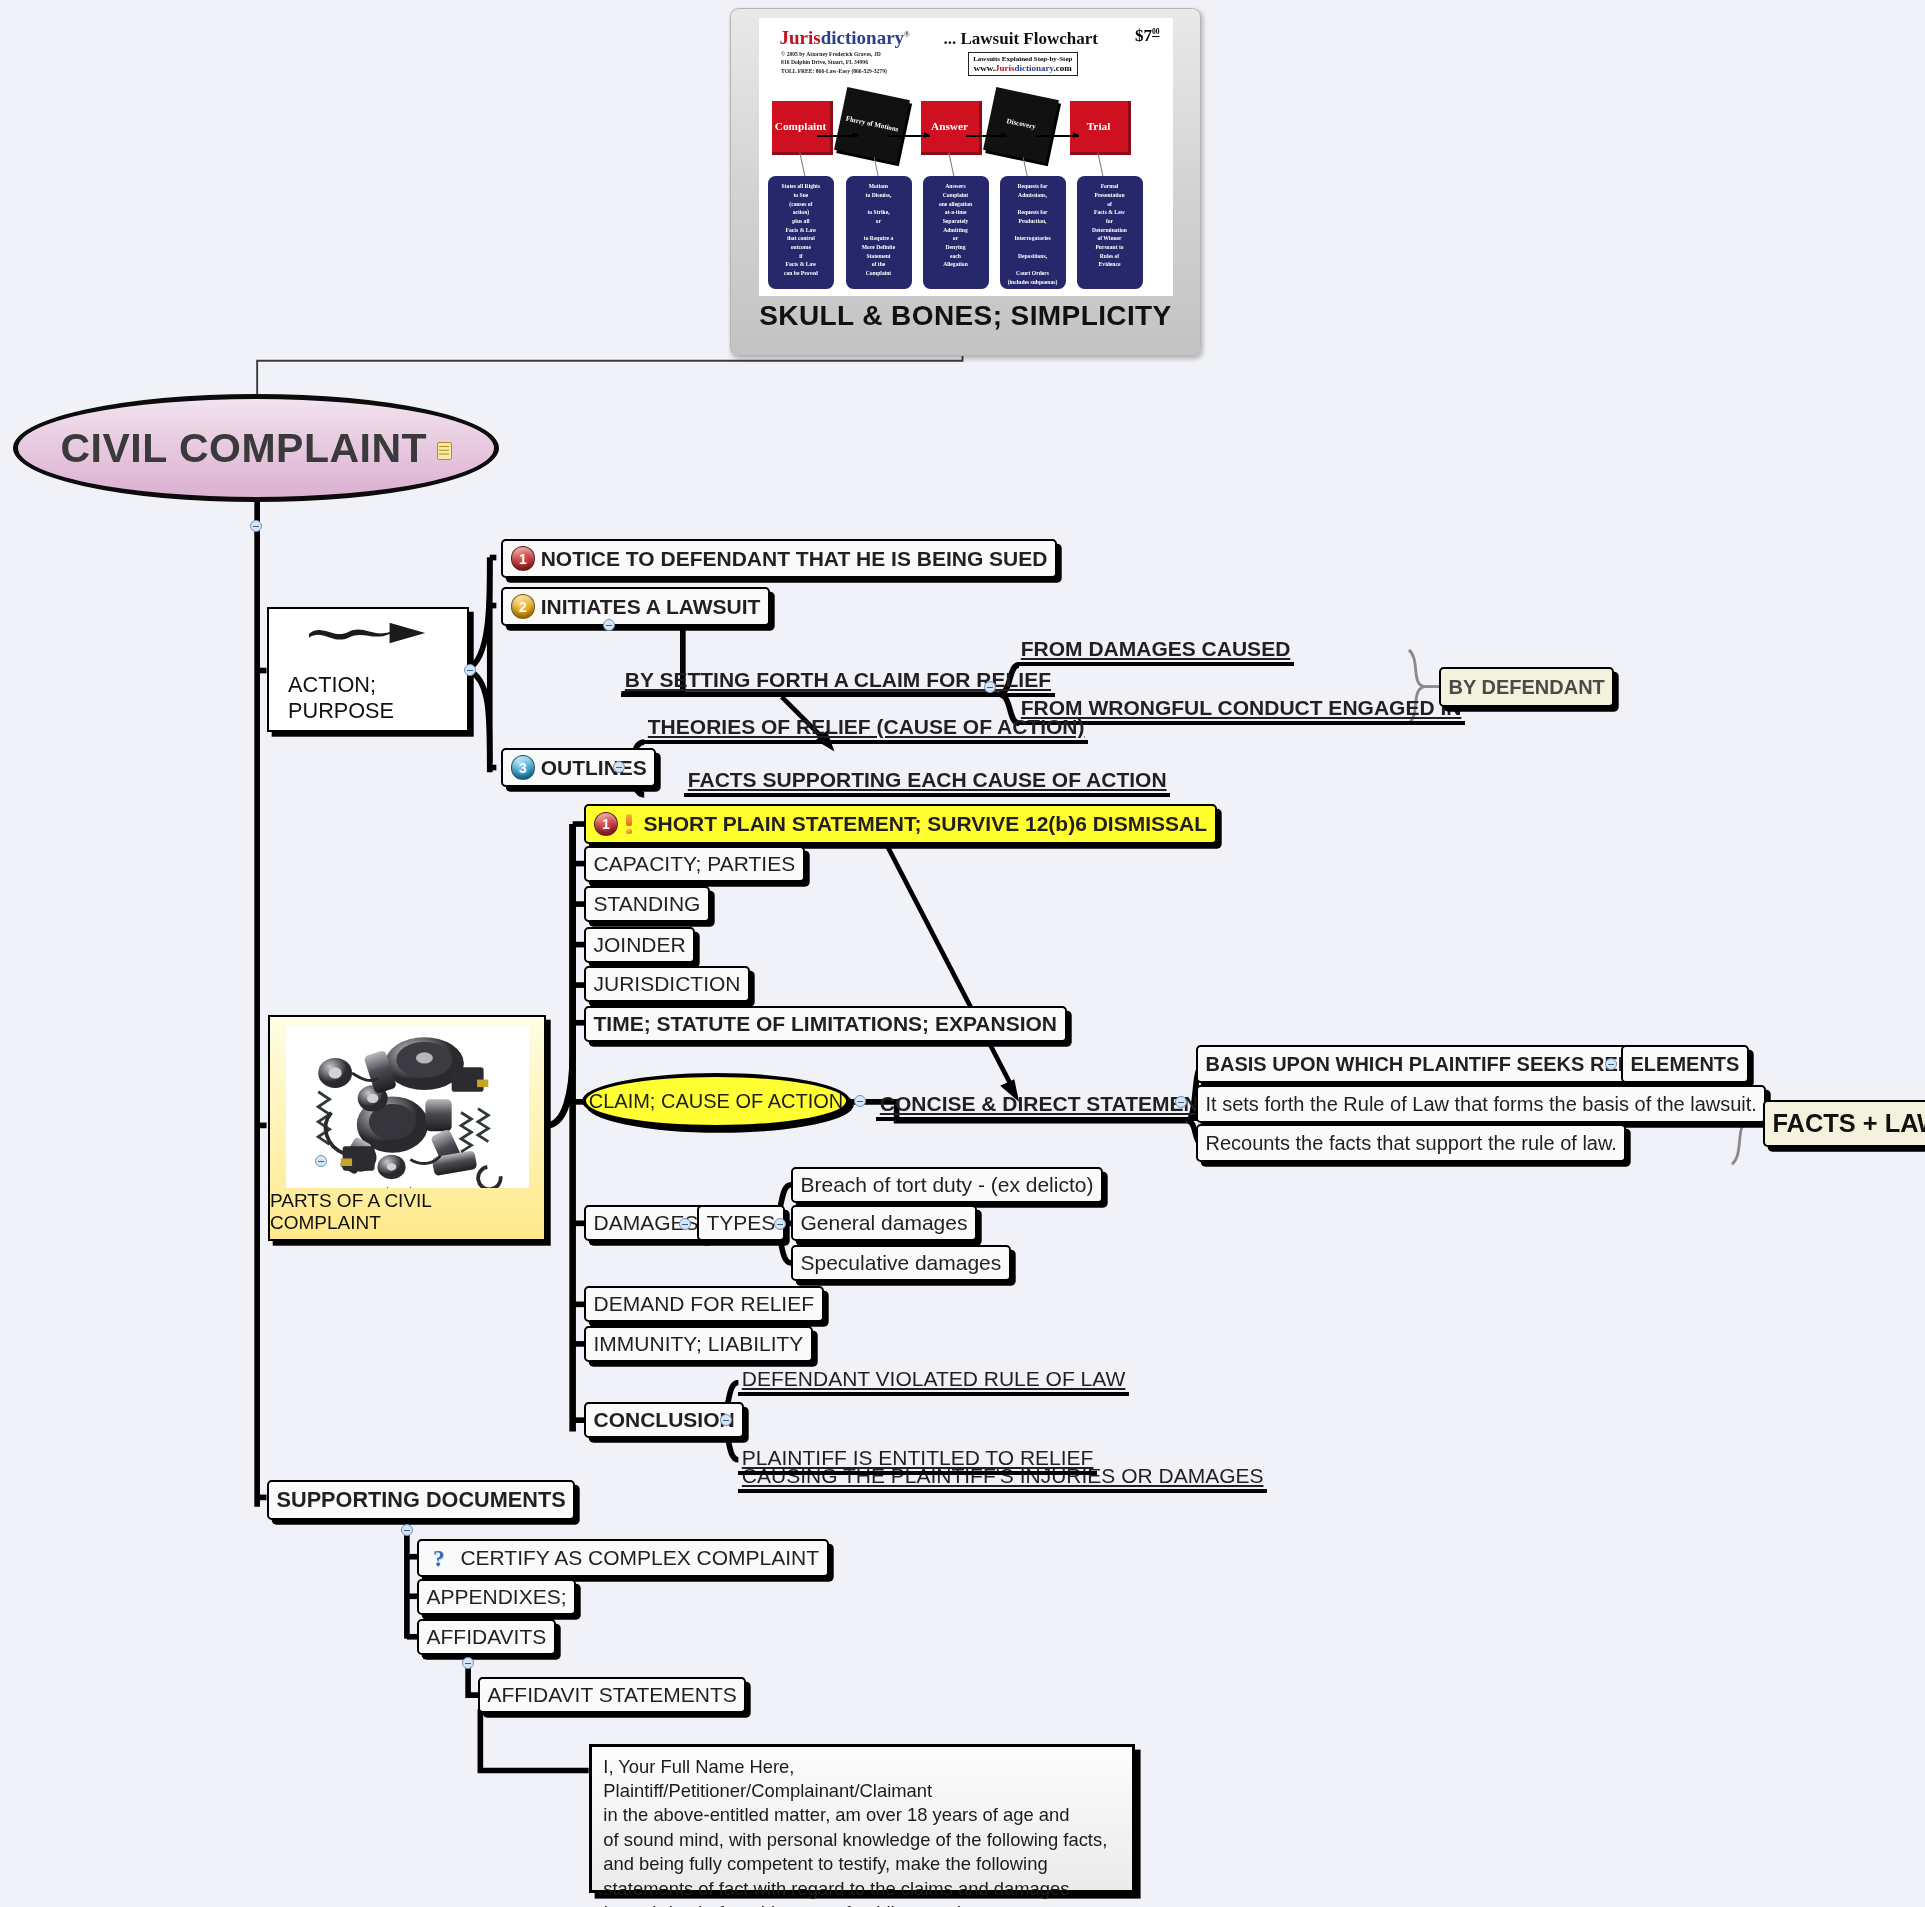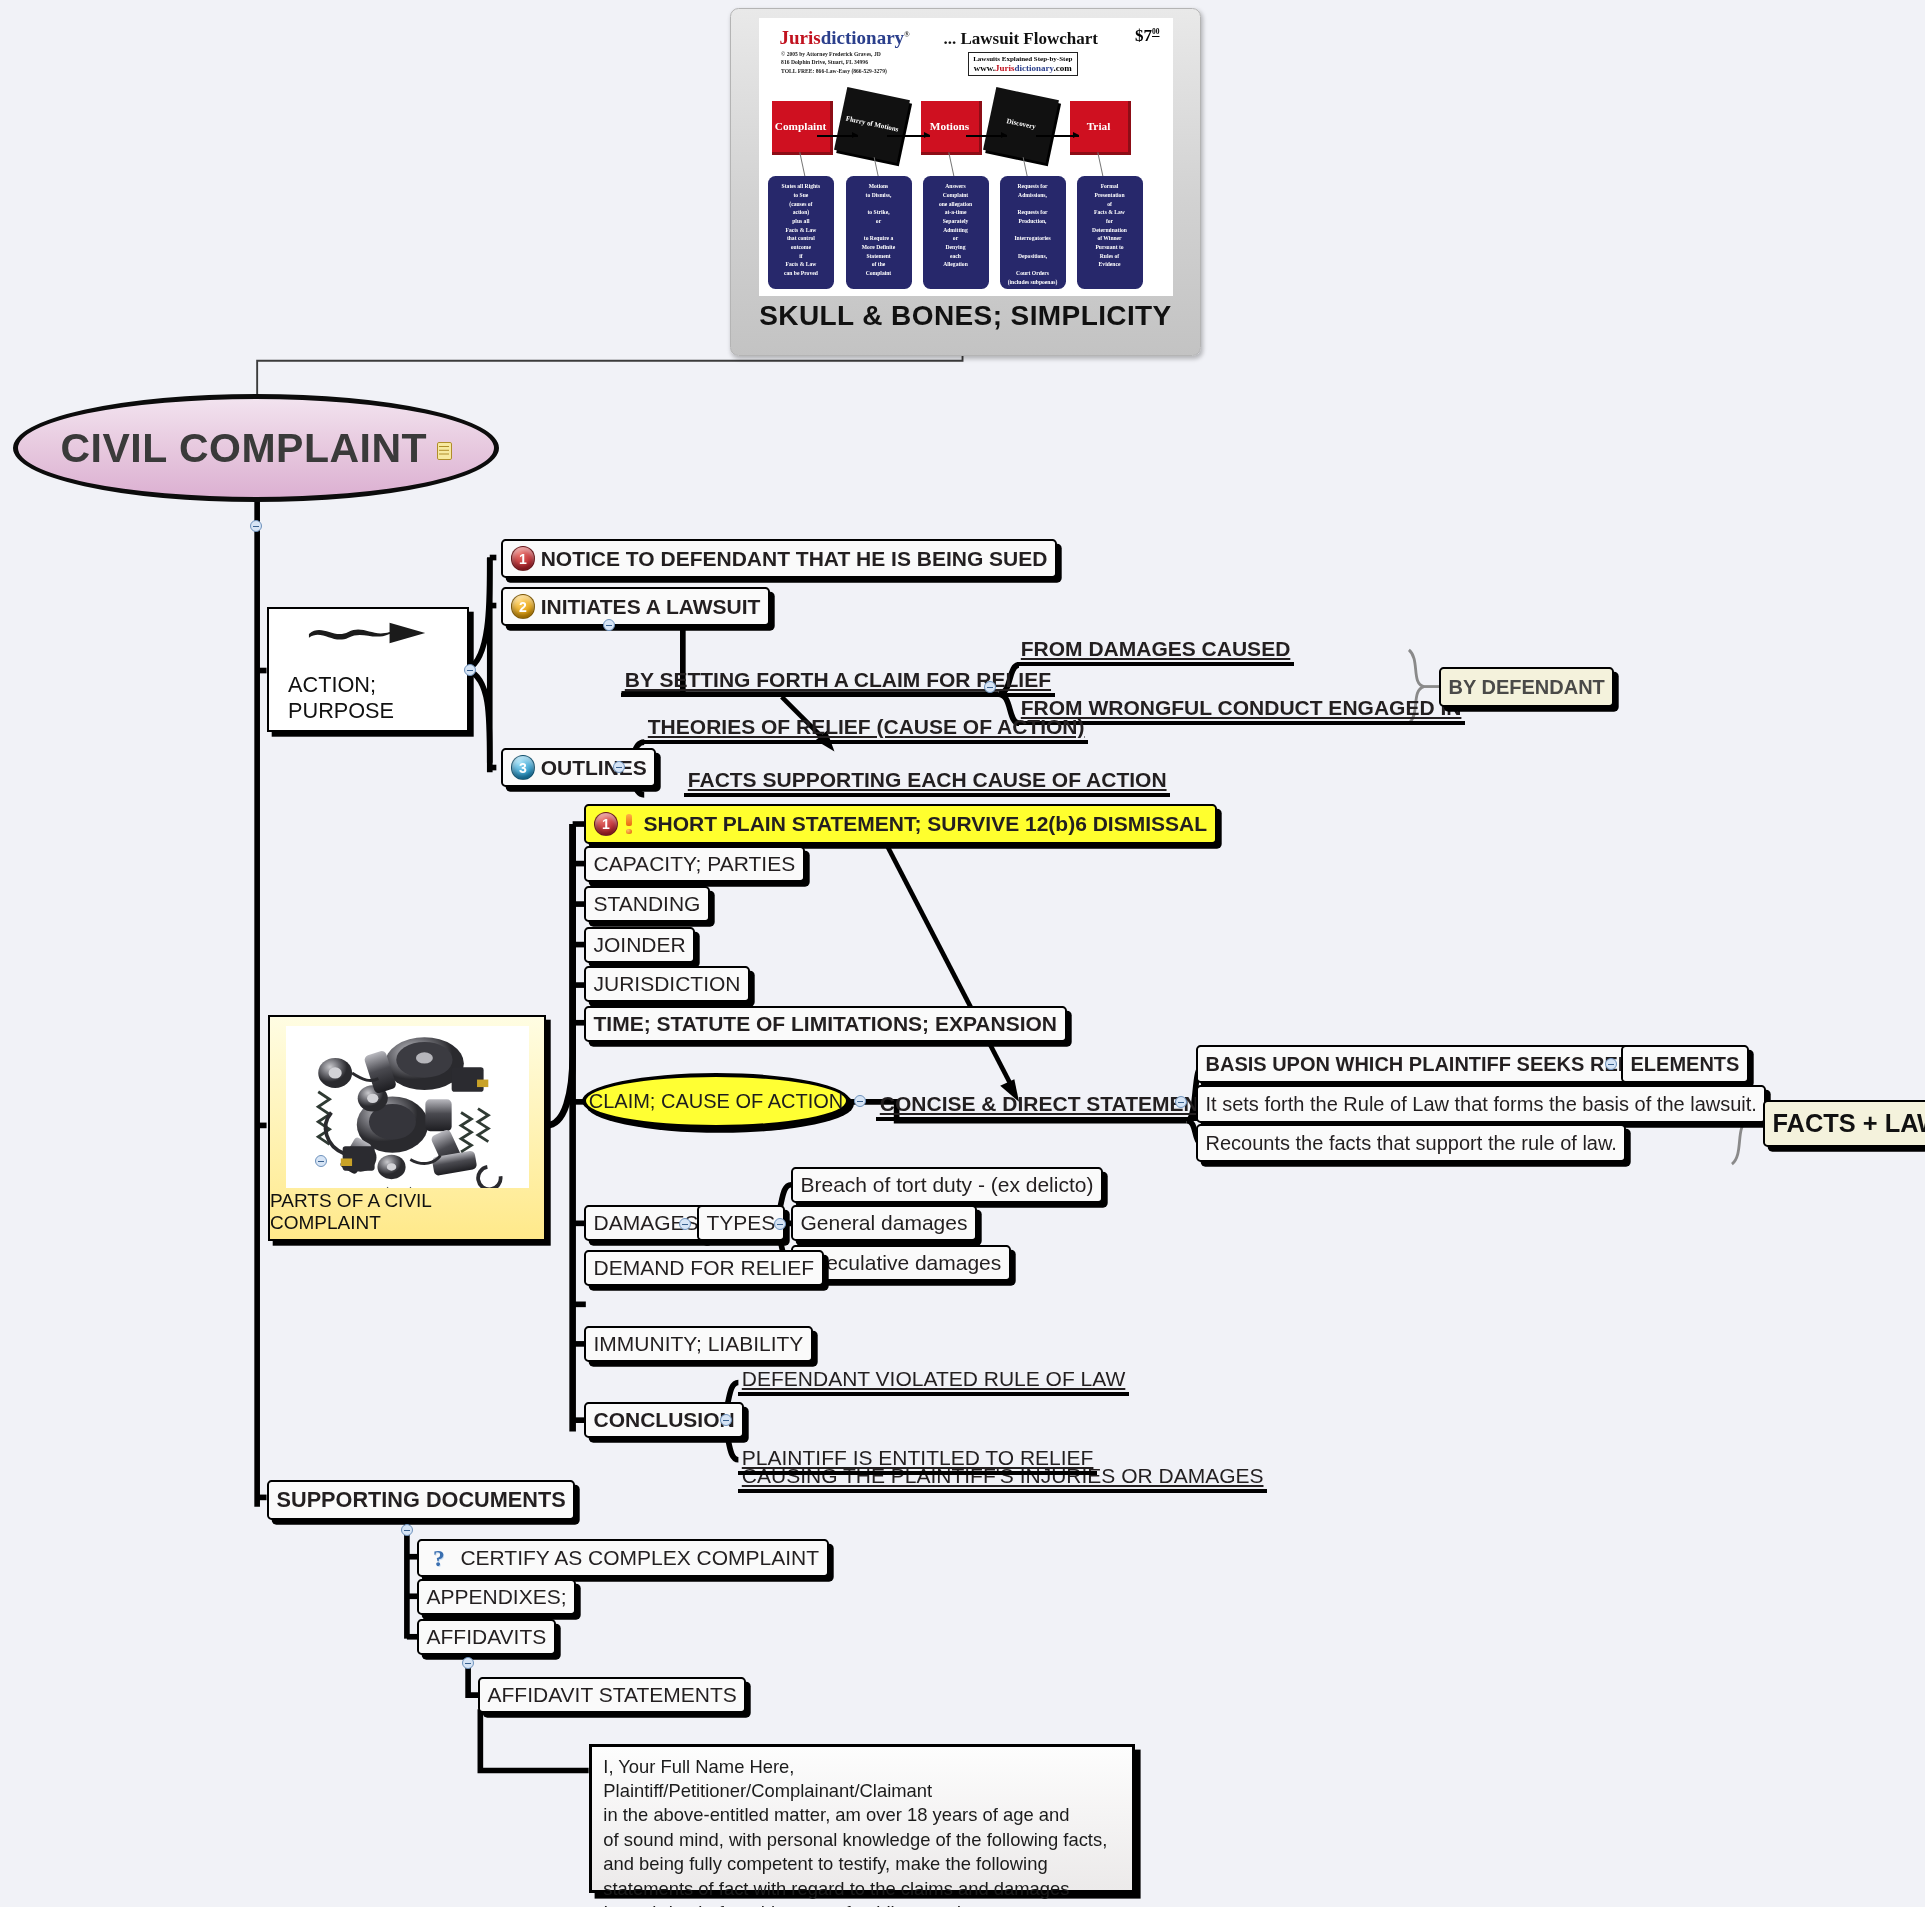--- a/index.html
+++ b/index.html
@@ -297,21 +297,21 @@
         </div>
       </div>
 
       <div class="fc-red" style="left:13px;top:83px;width:58px;height:51px;font-size:11.3px;">
         <span>Complaint</span>
       </div>
       <div class="fc-blk" style="left:81px;top:75px;width:64px;height:64px;font-size:7px;">
         <span>Flurry of Motions</span>
       </div>
       <div class="fc-red" style="left:162px;top:83px;width:58px;height:51px;font-size:11.3px;">
-        <span>Motions</span>
+        <span>Answer</span>
       </div>
       <div class="fc-blk" style="left:230px;top:75px;width:64px;height:64px;font-size:7px;">
         <span>Discovery</span>
       </div>
       <div class="fc-red" style="left:311px;top:83px;width:58px;height:51px;font-size:11.3px;">
         <span>Trial</span>
       </div>
 
       <div class="fc-arrow" style="left:58px;top:117px;width:41px;"></div>
       <div class="fc-arrow" style="left:128px;top:117px;width:43px;"></div>
@@ -515,21 +515,21 @@
 
   <div class="node plain" id="n-damages" style="left:584px; top:1205px; height:36px; font-size:21px;">DAMAGES</div>
   <div class="collapse" style="left:679px; top:1218px;"></div>
   <div class="node plain" id="n-types" style="left:697px; top:1205px; height:36px; font-size:21px;">TYPES</div>
   <div class="collapse" style="left:774px; top:1218px;"></div>
 
   <div class="node plain" id="n-breach" style="left:791px; top:1167px; height:36px; font-size:21px;">Breach of tort duty - (ex delicto)</div>
   <div class="node plain" id="n-general" style="left:791px; top:1205px; height:36px; font-size:21px;">General damages</div>
   <div class="node plain" id="n-speculative" style="left:791px; top:1245px; height:36px; font-size:21px;">Speculative damages</div>
 
-  <div class="node plain" id="n-demand" style="left:584px; top:1250px; height:36px; font-size:21px;">DEMAND FOR RELIEF</div>
+  <div class="node plain" id="n-demand" style="left:584px; top:1286px; height:36px; font-size:21px;">DEMAND FOR RELIEF</div>
   <div class="node plain" id="n-immunity" style="left:584px; top:1326px; height:36px; font-size:21px;">IMMUNITY; LIABILITY</div>
 
   <div class="node bold" id="n-conclusion" style="left:584px; top:1402px; height:36px; font-size:21px;">CONCLUSION</div>
   <div class="collapse" style="left:720px; top:1414px;"></div>
 
   <div class="uline plain" id="n-concl-1" style="left:738px; top:1365px; height:31px; font-size:21px;">DEFENDANT VIOLATED RULE OF LAW</div>
   <div class="uline plain" id="n-concl-2" style="left:738px; top:1462px; height:31px; font-size:21px;">CAUSING THE PLAINTIFF'S INJURIES OR DAMAGES</div>
   <div class="uline plain" id="n-concl-3" style="left:738px; top:1444px; height:31px; font-size:21px;">PLAINTIFF IS ENTITLED TO RELIEF</div>
 
   <div class="node bold" id="n-supporting" style="left:267px; top:1480px; height:40px; font-size:21.7px;">SUPPORTING DOCUMENTS</div>

